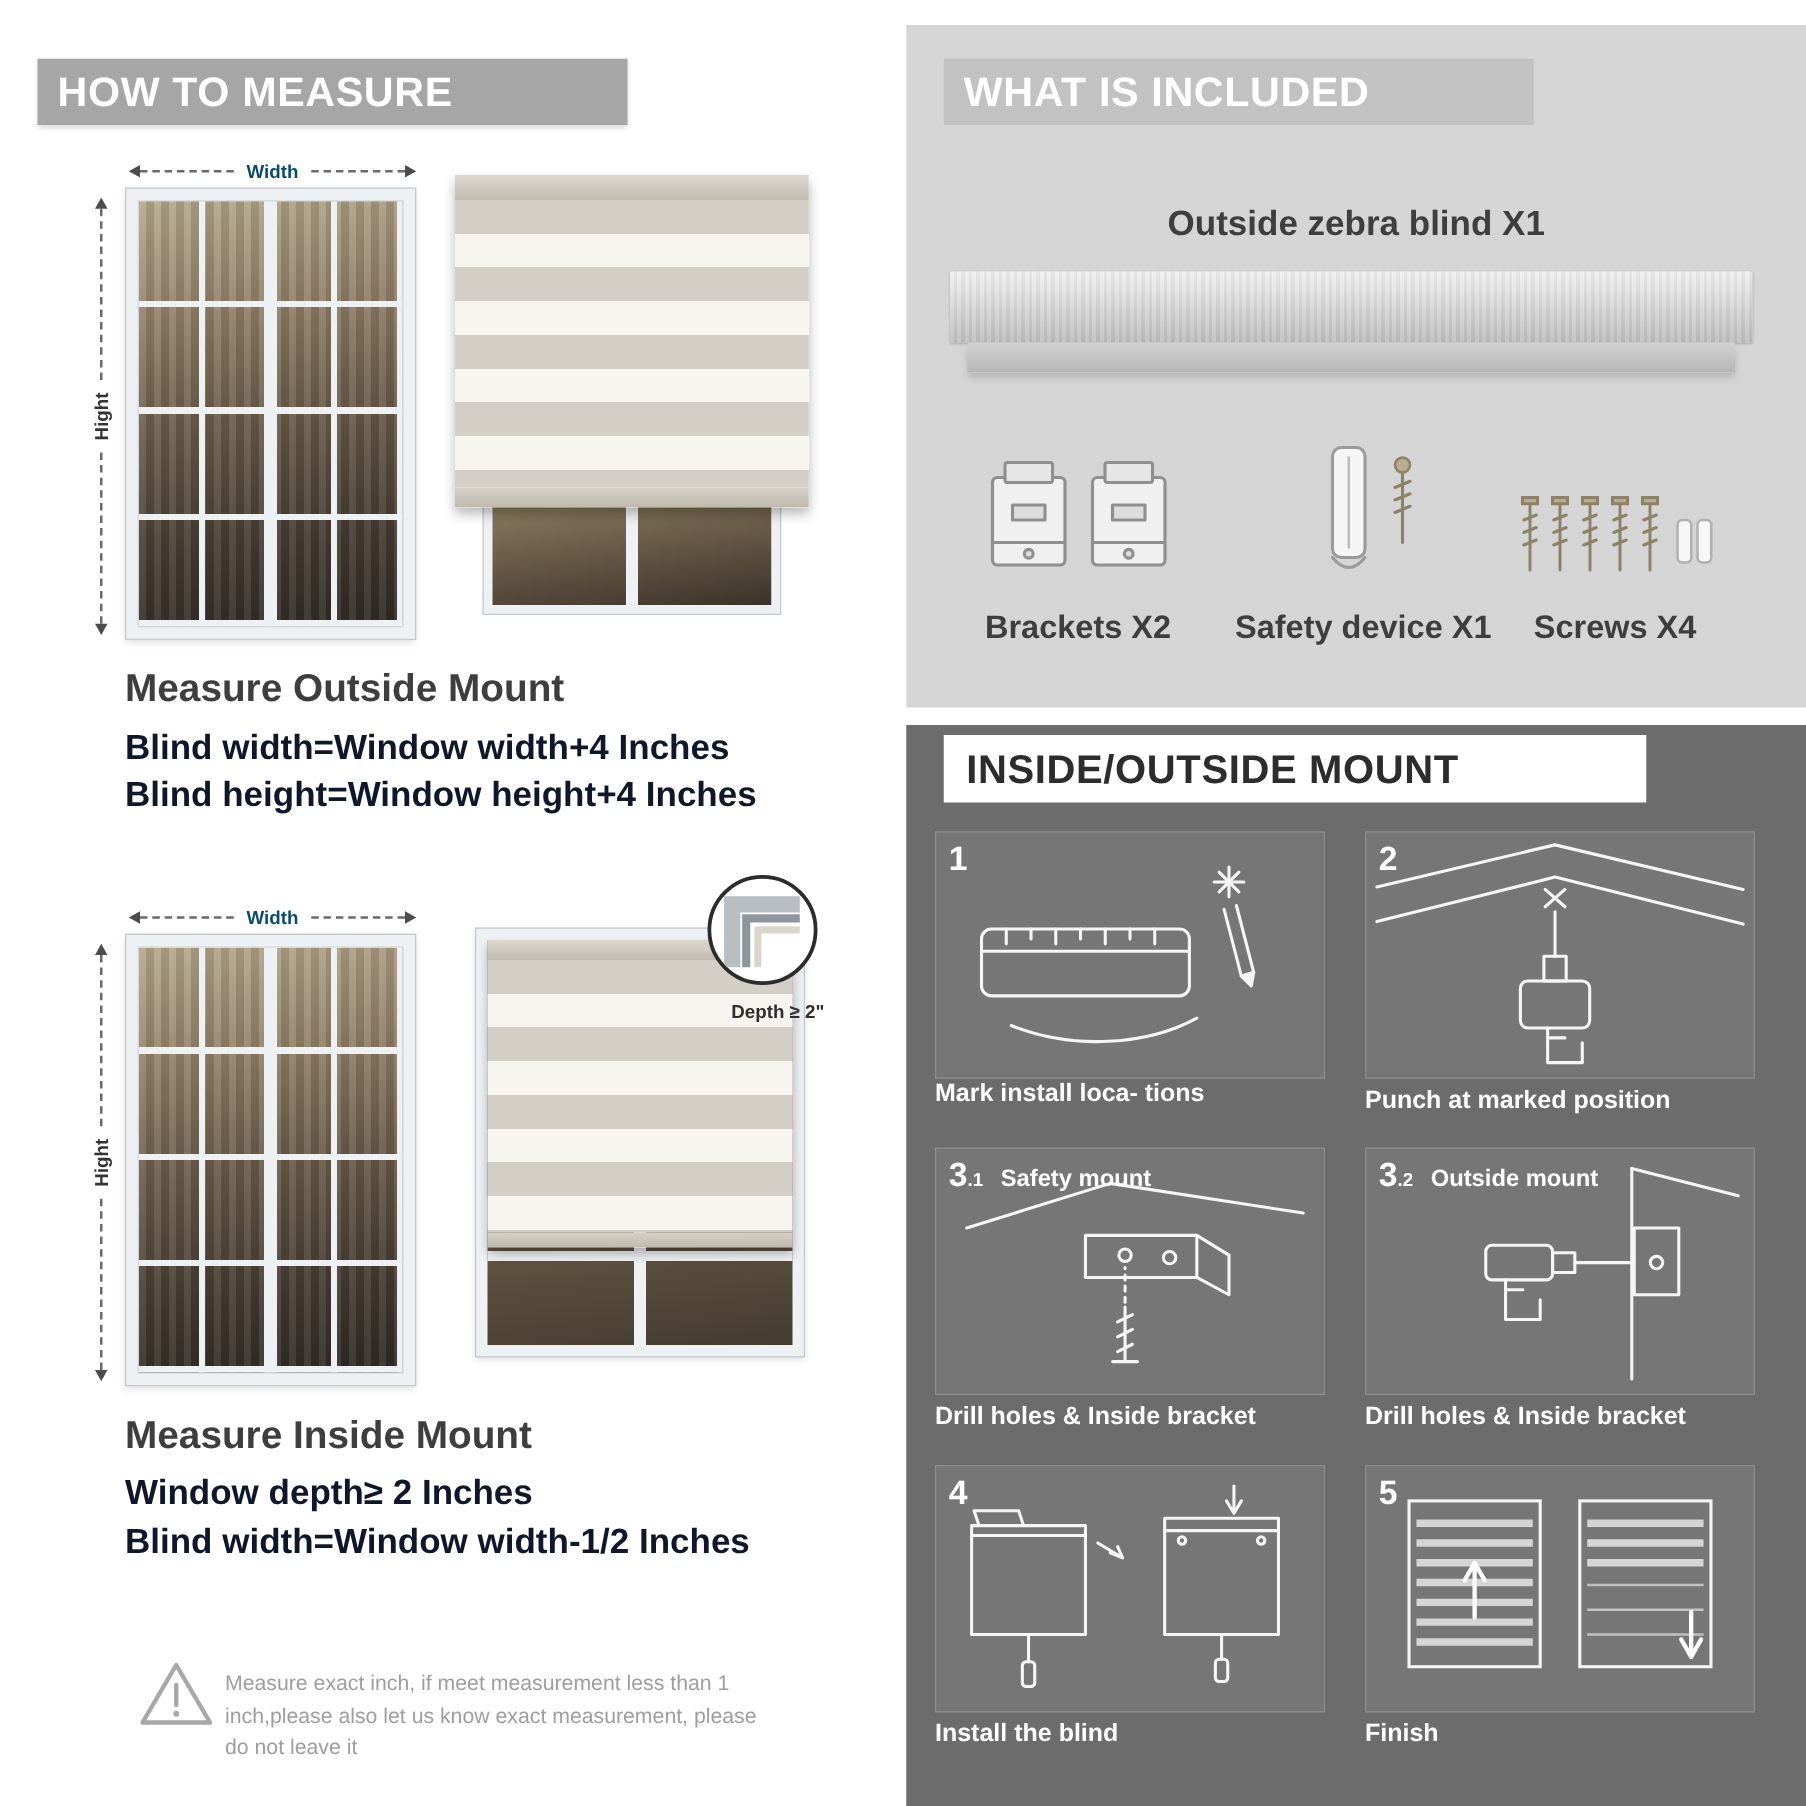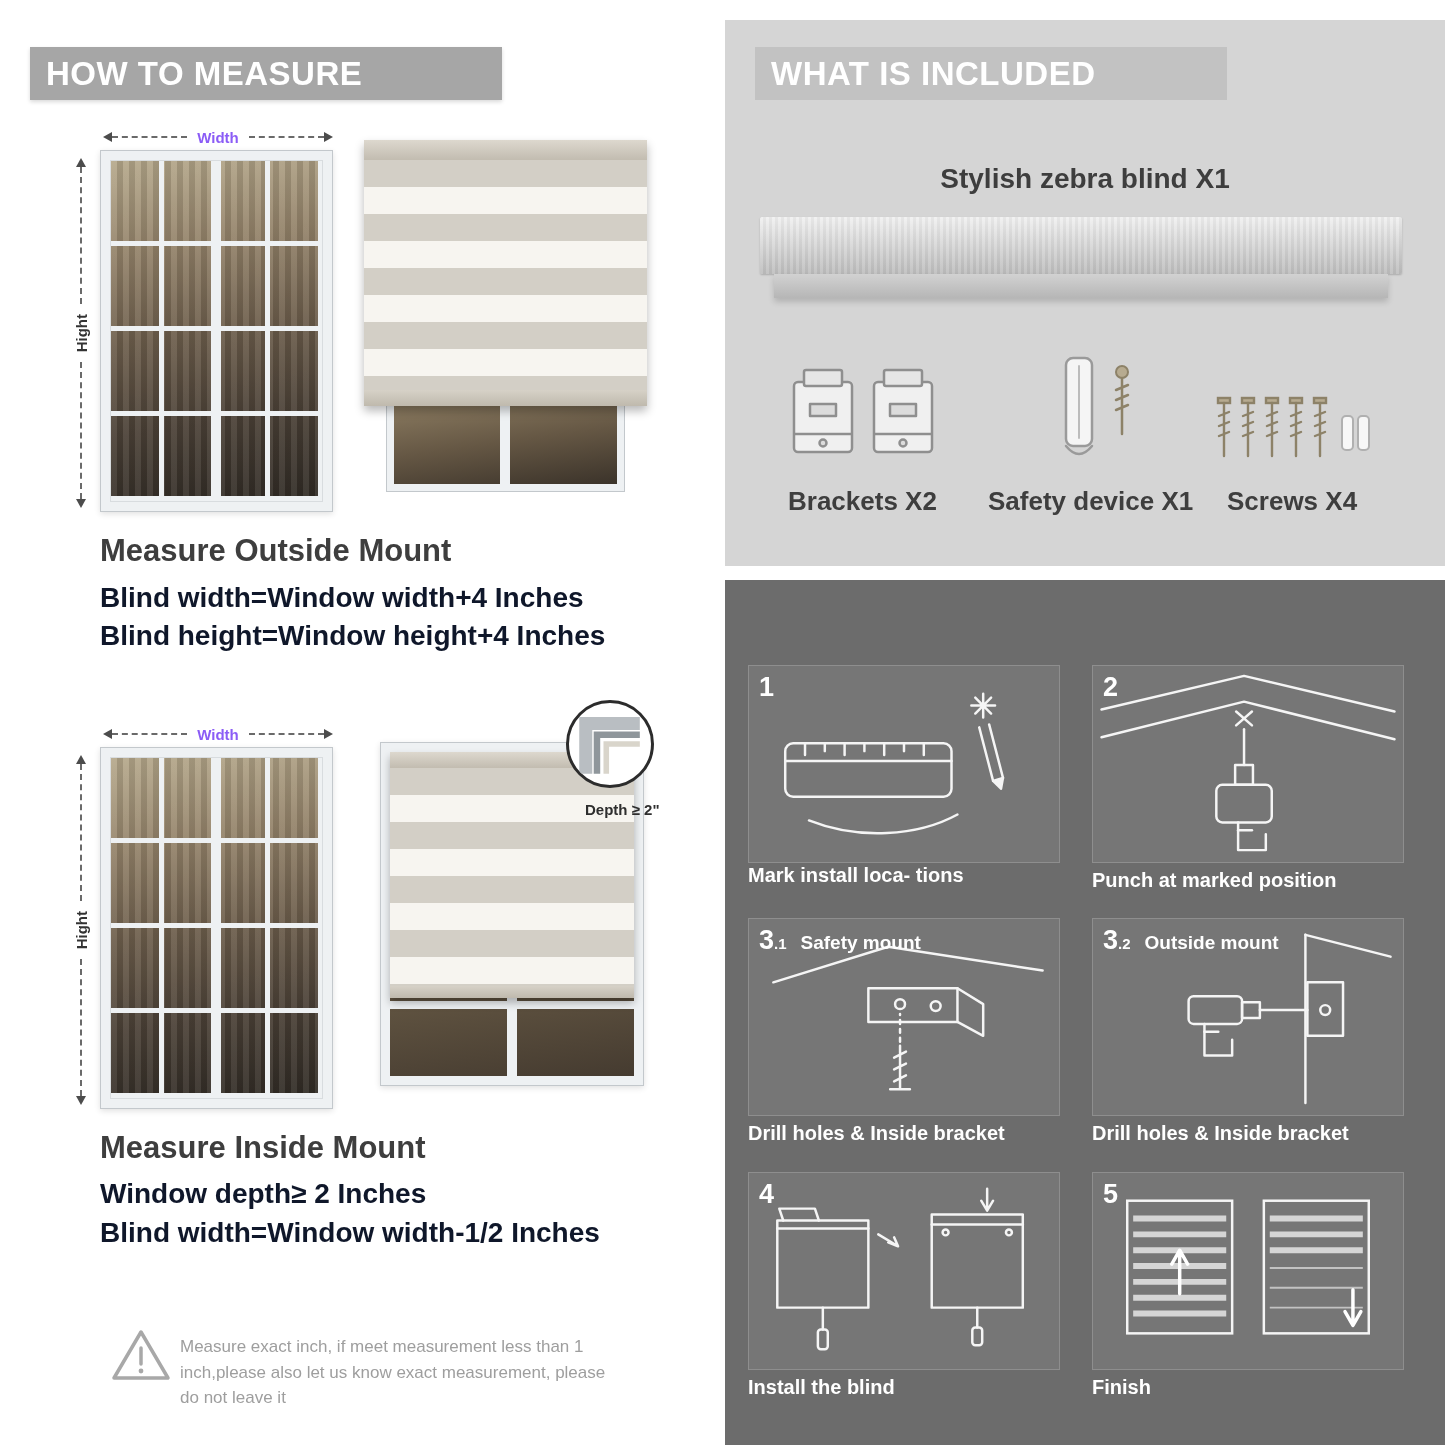--- a/index.html
+++ b/index.html
@@ -62,21 +62,21 @@
 
   
   .h-arrow { position:absolute; display:flex; align-items:center; height:18px; }
   .v-arrow { position:absolute; display:flex; flex-direction:column; align-items:center; width:18px; }
   .dash-h { flex:1; height:0; border-top:2px dashed #6a6a6a; }
   .dash-v { flex:1; width:0; border-left:2px dashed #6a6a6a; }
   .tri-l { width:0; height:0; border-top:5px solid transparent; border-bottom:5px solid transparent; border-right:9px solid #4c4c4c; }
   .tri-r { width:0; height:0; border-top:5px solid transparent; border-bottom:5px solid transparent; border-left:9px solid #4c4c4c; }
   .tri-u { width:0; height:0; border-left:5px solid transparent; border-right:5px solid transparent; border-bottom:9px solid #4c4c4c; }
   .tri-d { width:0; height:0; border-left:5px solid transparent; border-right:5px solid transparent; border-top:9px solid #4c4c4c; }
-  .arrow-lbl   { padding:0 10px; font-size:15px; font-weight:700; color:#8b5cf6; white-space:nowrap; }
+  .arrow-lbl   { padding:0 10px; font-size:15px; font-weight:700; color:#0c4a6e; white-space:nowrap; }
   .arrow-lbl-v { padding:10px 0; font-size:15px; font-weight:700; color:#333333; writing-mode:vertical-rl; transform:rotate(180deg); }
 
   
   .magnifier { position:absolute; width:88px; height:88px; border-radius:50%; border:3px solid #2c2c2c;
                background:#ffffff; overflow:hidden; z-index:5; }
   .depth-label { position:absolute; font-size:15px; font-weight:700; color:#2e2e2e; white-space:nowrap; }
 
   
   .warn-text { position:absolute; width:445px; font-size:17px; color:#9e9e9e; line-height:1.5; }
 
@@ -192,21 +192,21 @@
 
   <svg class="abs" style="left:110px;top:1306px;" width="62" height="58" viewBox="0 0 62 58">
     <path d="M31 6 L58 52 H4 Z" fill="none" stroke="#a8a8a8" stroke-width="3.5" stroke-linejoin="round"></path>
     <line x1="31" y1="22" x2="31" y2="38" stroke="#a8a8a8" stroke-width="3.5" stroke-linecap="round"></line>
     <circle cx="31" cy="45" r="2.4" fill="#a8a8a8"></circle>
   </svg>
   <div class="warn-text" style="left:180px;top:1314px;">Measure exact inch, if meet measurement less than 1 inch,please also let us know exact measurement, please do not leave it</div>
 
   <div class="right-top">
     <div class="banner banner-right">WHAT IS INCLUDED</div>
-    <div class="included-label">Stylish zebra blind X1</div>
+    <div class="included-label">Outside zebra blind X1</div>
 
     <div class="headrail"></div>
     <div class="headrail-lip"></div>
 
     <svg class="abs" style="left:63px;top:342px;" width="150" height="105" viewBox="0 0 150 105">
       <g stroke="#8f8f8f" stroke-width="2.5" stroke-linejoin="round">
         <rect x="6" y="20" width="58" height="70" rx="4" fill="#f0f0f0"></rect>
         <rect x="16" y="8" width="38" height="16" rx="2" fill="#e6e6e6"></rect>
         <rect x="22" y="42" width="26" height="12" fill="#dcdcdc"></rect>
         <line x1="6" y1="72" x2="64" y2="72"></line>
@@ -257,20 +257,21 @@
         <rect x="146" y="24" width="11" height="34" rx="4"></rect>
       </g>
     </svg>
 
     <div class="item-label" style="left:63px;top:466px;">Brackets X2</div>
     <div class="item-label" style="left:263px;top:466px;">Safety device X1</div>
     <div class="item-label" style="left:502px;top:466px;">Screws X4</div>
   </div>
 
   <div class="right-bottom">
+    <div class="mount-banner">INSIDE/OUTSIDE MOUNT</div>
 
     <div class="panel" style="left:23px;top:85px;">
       <div class="pn">
           <span class="num">1</span>
           <span class="numsub"></span>
           <span class="ptitle"></span>
         </div>
       <svg viewBox="0 0 312 198">
         <g stroke="#f5f5f5" stroke-width="2.5" fill="none" stroke-linecap="round" stroke-linejoin="round">
           <rect x="36" y="78" width="168" height="54" rx="8"></rect>

